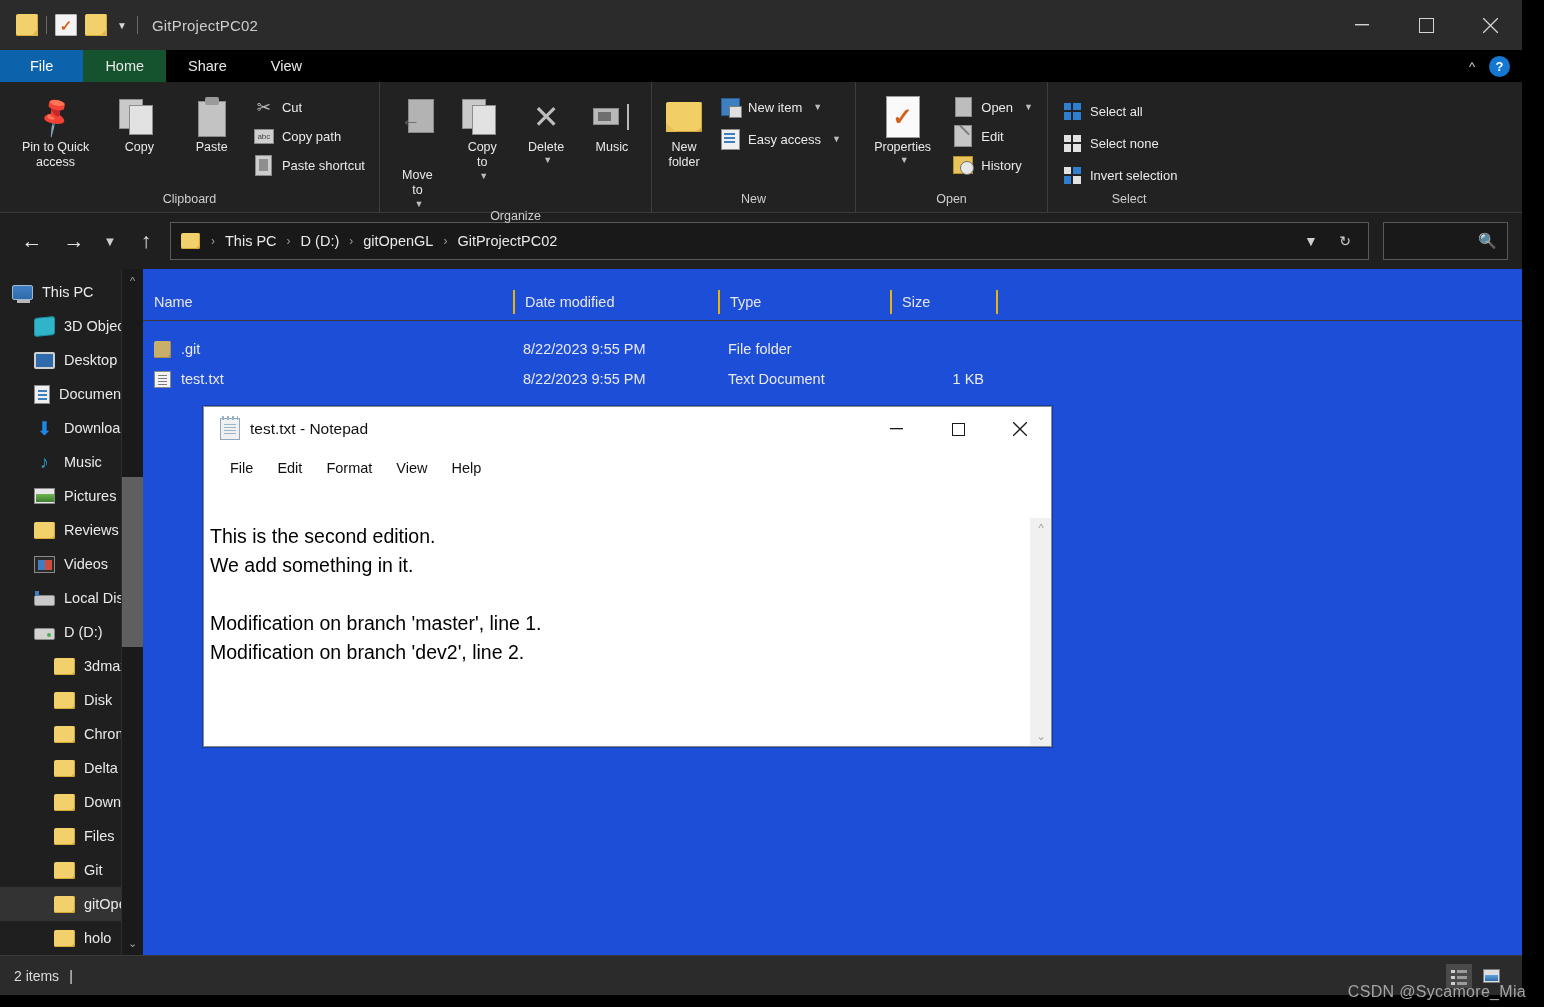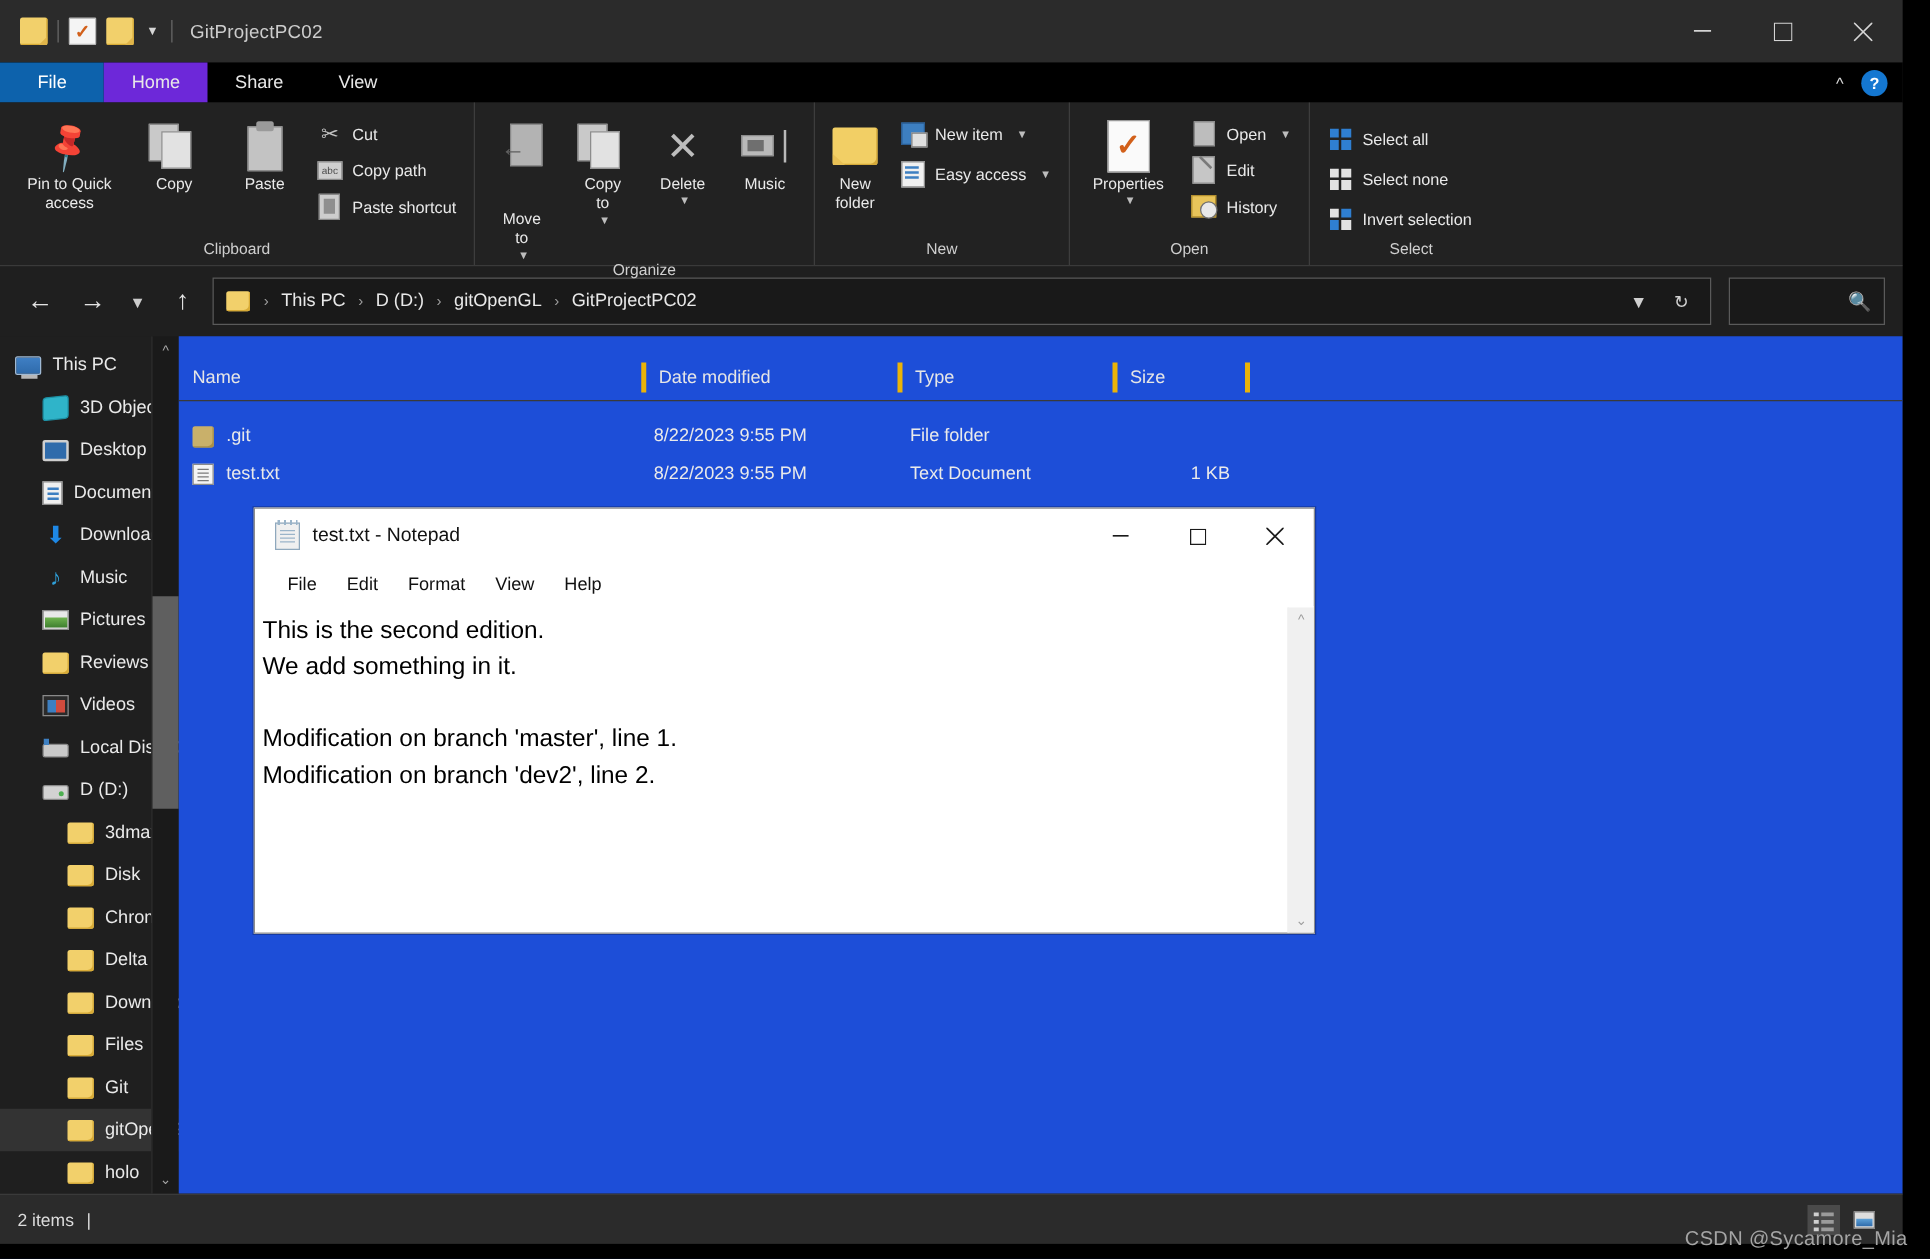--- a/index.html
+++ b/index.html
@@ -56,21 +56,21 @@
   
   .tabrow {
     height:32px; background:#000000; display:flex; align-items:stretch;
     position:relative; flex:none;
   }
   .tab {
     display:flex; align-items:center; padding:0 22px;
     color:#e8e8e8; font-size:14.5px;
   }
   .tab.file { background:#0d62ac; color:#ffffff; padding:0 30px; }
-  .tab.home { background:#6d28d9; }
+  .tab.home { background:#14532d; }
   .tabrow-right {
     position:absolute; right:12px; top:0; height:32px;
     display:flex; align-items:center; gap:14px;
   }
   .chev-up { color:#d8d8d8; font-size:13px; }
   .helpbtn {
     width:21px; height:21px; border-radius:50%; background:#1477d1;
     color:#ffffff; font-size:13px; font-weight:bold;
     display:flex; align-items:center; justify-content:center;
   }
@@ -234,21 +234,21 @@
     color:#a9a9a9; font-size:11px; }
   .sb-arrow.bot { position:absolute; bottom:0; left:0; right:0; }
   .sb-thumb { position:absolute; left:0; right:0; top:208px; height:170px; background:#5f5f5f; }
 
   .listarea { flex:1; position:relative; overflow:hidden; background:#1d4ed8; }
   .sortchev { position:absolute; left:340px; top:268px; color:#c9c9c9; font-size:12px; }
   .colhead {
     display:flex; height:38px; align-items:center;
     border-bottom:1px solid #3a3a3a; margin-top:14px;
   }
-  .col { color:#e6e6e6; font-size:14.5px; border-left:4px solid #eab308; padding-left:10px; height:24px;
+  .col { color:#e6e6e6; font-size:14.5px; border-left:2px solid #eab308; padding-left:10px; height:24px;
     display:flex; align-items:center; }
   .col.c1 { width:370px; border-left:none; padding-left:11px; }
   .col.c2 { width:205px; }
   .col.c3 { width:172px; }
   .col.c4 { width:106px; }
   .col.c5 { width:1px; padding:0; }
   .row { display:flex; height:30px; align-items:center; }
   .cell { font-size:14.5px; color:#eaeaea; }
   .cell.c1 { width:370px; display:flex; align-items:center; gap:10px; padding-left:11px; }
   .cell.c2 { width:205px; padding-left:10px; }
@@ -299,21 +299,21 @@
   }
   .np-icon::before{ content:""; position:absolute; left:1px; top:-3px; right:1px; height:4px;
     background:repeating-linear-gradient(90deg,#9ab4c9 0 2px, transparent 2px 5px); }
   .np-icon::after{ content:""; position:absolute; left:3px; top:5px; width:12px; height:1px;
     background:#9ab4c9; box-shadow:0 3px 0 #9ab4c9, 0 6px 0 #9ab4c9, 0 9px 0 #9ab4c9; }
   .np-caption { color:#111111; font-size:15.5px; margin-left:10px; }
   .np-wc { position:absolute; right:0; top:0; height:44px; display:flex; }
   .np-btn { width:62px; height:44px; display:flex; align-items:center; justify-content:center; color:#1a1a1a; }
   .np-menu { height:34px; display:flex; align-items:center; padding-left:14px; gap:0; flex:none; }
   .np-menu .m { color:#111111; font-size:14.5px; padding:2px 12px; }
-  .np-editorwrap { flex:1; display:flex; min-height:0; border-top:1px solid #ffffff; }
+  .np-editorwrap { flex:1; display:flex; min-height:0; border-top:1px solid #ffffff;margin-top:32px; }
   .np-text {
     flex:1; padding:4px 6px 0 6px; color:#000000; font-size:19.5px;
     line-height:29px; white-space:pre-wrap; overflow:hidden;
     font-family:"Liberation Sans", sans-serif;
   }
   .np-scroll {
     width:21px; background:#f0f0f0; border-left:1px solid #f0f0f0;
     display:flex; flex-direction:column; justify-content:space-between; flex:none;
   }
   .np-sarrow { height:20px; display:flex; align-items:center; justify-content:center;

